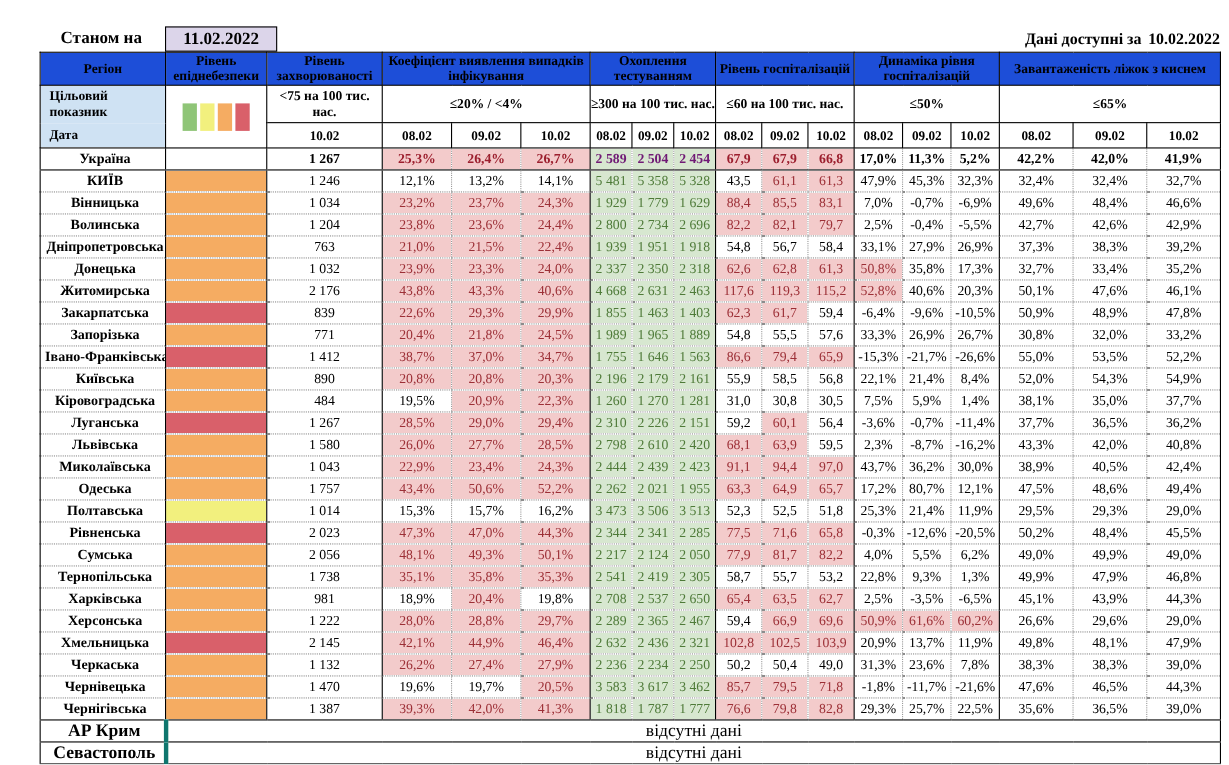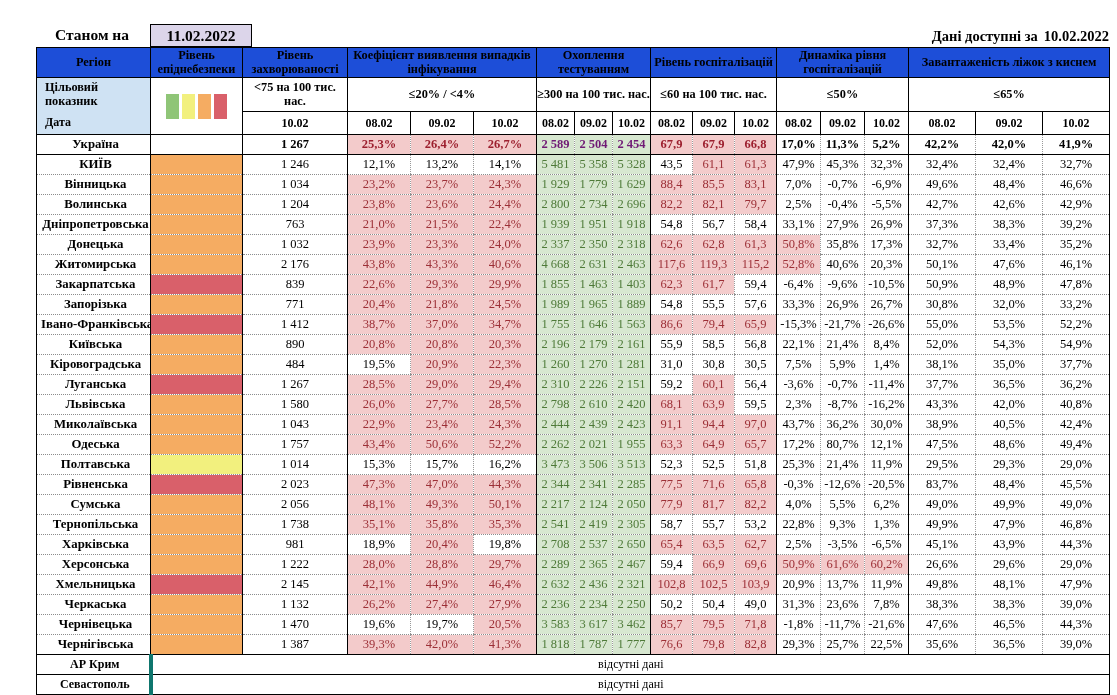--- a/index.html
+++ b/index.html
@@ -54,21 +54,21 @@
   td.c-r { background:#F3CBCB; color:#9C2F36; }
   td.c-g { background:#D7E7D0; color:#4E7A38; }
   td.level-orange { background:#F5AC62; }
   td.level-red    { background:#D9606A; }
   td.level-yellow { background:#F2F07E; }
   td.level-none   { background:#fff; }
   tr.bold-row td { font-weight:bold; border-bottom:1px solid #000; }
   tr.bold-row td.c-r { color:#9C1F2E; }
   tr.bold-row td.c-g { color:#701a75; }
   tr.last-data td { border-bottom:1px solid #000; }
-  tr.nodata td { border-bottom:1px solid #000; height:20px; font-size:12px; }
+  tr.nodata td { border-bottom:1px solid #000; height:20px; font-size:16px; }
   td.nodata-span { text-align:center; border-left:4px solid #0f766e; }
 </style>
 </head>
 <body>
 
 <div class="page">
 
 
   <div class="asof-label">Станом на</div>
   <div class="asof-date">11.02.2022</div>
@@ -495,21 +495,21 @@
           <td class="sub c-r">44,3%</td>
           <td class="gl c-g">2 344</td>
           <td class="sub c-g">2 341</td>
           <td class="sub c-g">2 285</td>
           <td class="gl c-r">77,5</td>
           <td class="sub c-r">71,6</td>
           <td class="sub c-r">65,8</td>
           <td class="gl c-w">-0,3%</td>
           <td class="sub c-w">-12,6%</td>
           <td class="sub c-w">-20,5%</td>
-          <td class="gl c-w">83,7%</td>
+          <td class="gl c-w">50,2%</td>
           <td class="sub c-w">48,4%</td>
           <td class="sub c-w">45,5%</td>
         </tr>
         <tr>
           <td class="region-cell">Сумська</td>
           <td class="gl level-orange"></td>
           <td class="gl">2 056</td>
           <td class="gl c-r">48,1%</td>
           <td class="sub c-r">49,3%</td>
           <td class="sub c-r">50,1%</td>

